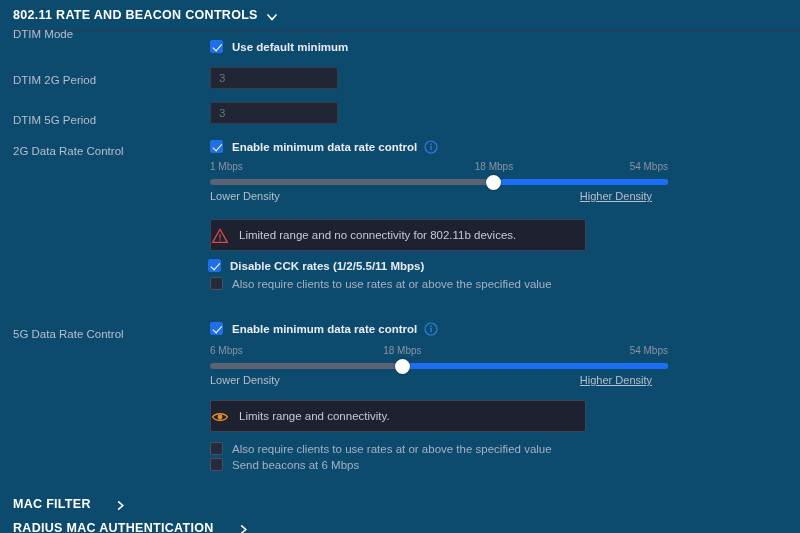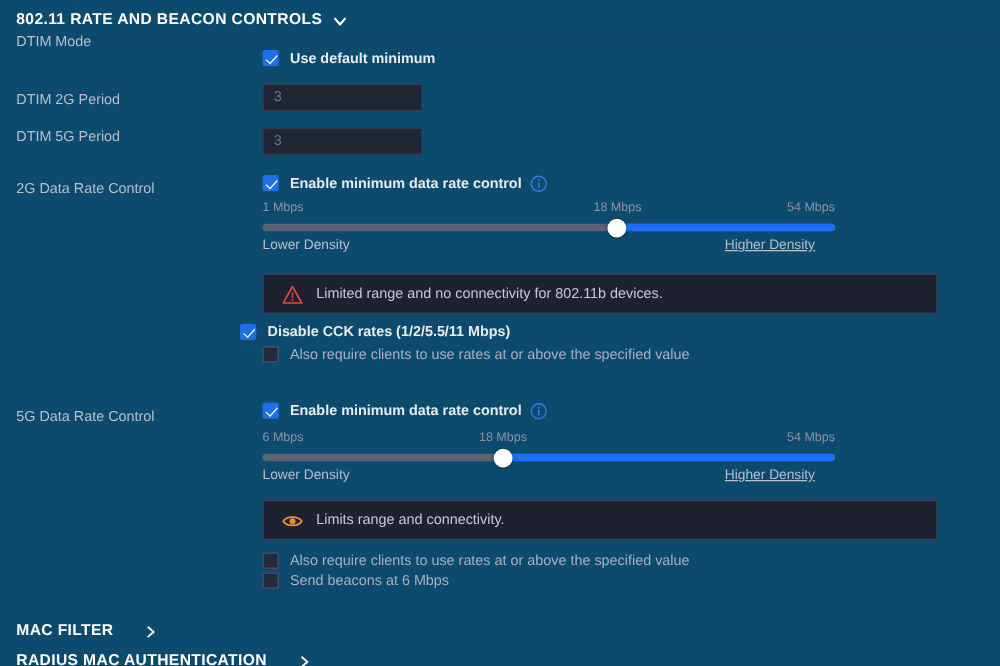--- a/index.html
+++ b/index.html
@@ -83,23 +83,23 @@
     background: #ffffff; border-radius: 50%;
     box-shadow: 0 0 2px rgba(0,0,0,.6);
   }
   .density { position: relative; height: 15px; margin-top: 5px; }
   .density span { position: absolute; top: 0; font-size: 11px; color: #b9bfcc; }
   .density .d-left { left: 0; }
   .density .d-right { right: 16px; text-decoration: underline; }
 
   
   .notice {
-    position: absolute; left: 210px; width: 540px; height: 32px;
+    position: absolute; left: 210px; width: 376px; height: 32px;
     border: 1px solid #3a4357; border-radius: 2px;
-    display: flex; align-items: center; padding: 0 14px;
+    display: flex; align-items: center; padding: 0 0;
     background: #1e2230;
   }
   .notice .n-ico { width: 17px; height: 17px; flex: 0 0 17px; display: block; }
   .notice .n-txt { margin-left: 11px; font-size: 11.5px; color: #c4cad6; }
 
   
   .coll {
     position: absolute; left: 13px;
     display: flex; align-items: center; gap: 24px;
     color: #ffffff; font-size: 12.5px; font-weight: bold; letter-spacing: .3px;
@@ -122,21 +122,21 @@
 
   <div class="row-label" style="top:28px">DTIM Mode</div>
   <div class="cbx-line" style="left:210px; top:40px">
     <span class="cbx on"></span>
     <span class="cbx-label bold">Use default minimum</span>
   </div>
 
   <div class="row-label" style="top:74px">DTIM 2G Period</div>
   <div class="txtbox" style="left:210px; top:67px">3</div>
 
-  <div class="row-label" style="top:104px">DTIM 5G Period</div>
+  <div class="row-label" style="top:114px">DTIM 5G Period</div>
   <div class="txtbox" style="left:210px; top:102px">3</div>
 
   <div class="row-label" style="top:145px">2G Data Rate Control</div>
 
   <div class="cbx-line" style="left:210px; top:140px">
     <span class="cbx on"></span>
     <span class="cbx-label bold">Enable minimum data rate control</span>
     <span class="info-ico">
       <svg viewBox="0 0 14 14" width="14" height="14">
         <circle cx="7" cy="7" r="6" fill="none" stroke="#2f7de0" stroke-width="1.2"></circle>
@@ -166,21 +166,21 @@
     <span class="n-ico">
       <svg viewBox="0 0 18 18" width="18" height="18">
         <path d="M9 2.2 L16.4 15.4 L1.6 15.4 Z" fill="none" stroke="#e0474c" stroke-width="1.3" stroke-linejoin="round"></path>
         <rect x="8.4" y="7" width="1.2" height="4.4" rx="0.5" fill="#e0474c"></rect>
         <circle cx="9" cy="13" r="0.75" fill="#e0474c"></circle>
       </svg>
     </span>
     <span class="n-txt">Limited range and no connectivity for 802.11b devices.</span>
   </div>
 
-  <div class="cbx-line" style="left:192px; top:259px">
+  <div class="cbx-line" style="left:208px; top:259px">
     <span class="cbx on"></span>
     <span class="cbx-label bold">Disable CCK rates (1/2/5.5/11 Mbps)</span>
   </div>
   <div class="cbx-line" style="left:210px; top:277px">
     <span class="cbx off"></span>
     <span class="cbx-label plain">Also require clients to use rates at or above the specified value</span>
   </div>
 
   <div class="row-label" style="top:328px">5G Data Rate Control</div>
 

